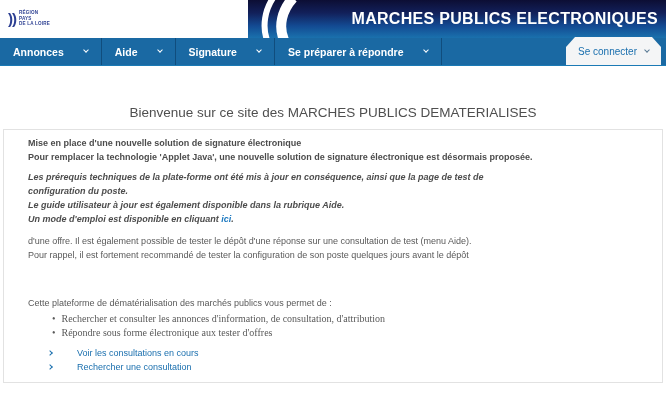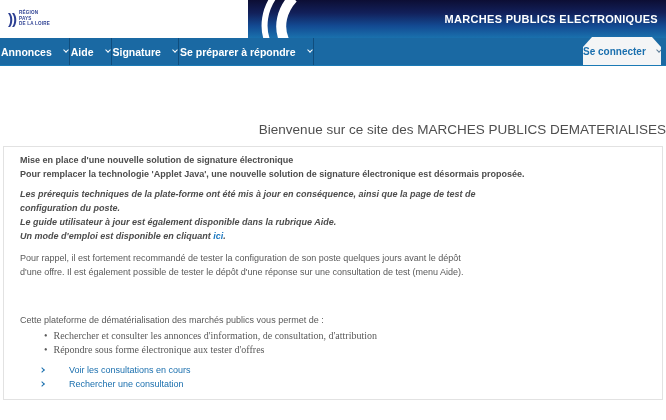--- a/index.html
+++ b/index.html
@@ -9,38 +9,38 @@
   
   .topbar { position:relative; height:38px; background:#fff; }
   .logo { position:absolute; left:8px; top:10px; display:flex; align-items:center; gap:3px; cursor:pointer; }
   .logo-mark { font-size:15px; font-weight:800; color:#2c3f92; letter-spacing:-1px; line-height:17px; }
   .logo-text { display:flex; flex-direction:column; justify-content:center; }
   .logo-text span { font-size:4.6px; line-height:5.4px; font-weight:bold; color:#2c3f92; letter-spacing:.2px; }
   .band { position:absolute; left:248px; right:0; top:0; height:38px;
           background:linear-gradient(180deg,#0c0e34 0%,#12205a 34%,#134a92 68%,#1a71ad 100%); }
   .band svg { position:absolute; left:4px; top:0; }
   .site-title { position:absolute; right:8px; top:0; height:38px; display:flex; align-items:center;
-                color:#fff; font-size:11px; font-weight:bold; letter-spacing:.3px; }
+                color:#fff; font-size:16px; font-weight:bold; letter-spacing:.3px; }
 
   
   .nav { position:relative; height:28px; background:#1a69a3; display:flex; border-bottom:1px solid #1b7ab5; }
-  .nav-item { display:flex; align-items:center; gap:12px; padding:0 1px; color:#fff;
+  .nav-item { display:flex; align-items:center; gap:20px; padding:0 13px; color:#fff;
               font-size:10.5px; font-weight:bold; border-right:1px solid rgba(0,25,55,.35); cursor:pointer; }
   .chev { display:inline-block; width:4px; height:4px; border-right:1.4px solid currentColor;
           border-bottom:1.4px solid currentColor; transform:rotate(45deg); margin-top:-3px; }
-  .login-tab { position:absolute; top:37px; right:5px; width:78px; height:28px; background:#f4f5f6;
-               display:flex; align-items:center; justify-content:space-between; gap:8px; z-index:5; cursor:pointer;
+  .login-tab { position:absolute; top:37px; right:5px; width:95px; height:28px; background:#f4f5f6;
+               display:flex; align-items:center; justify-content:center; gap:8px; z-index:5; cursor:pointer;
                clip-path:polygon(9px 0, calc(100% - 9px) 0, 100% 10px, 100% 100%, 0 100%, 0 10px);
-               color:#1a6fae; font-size:10px; font-weight:bold; }
+               color:#1a6fae; font-size:10px; font-weight:normal; }
   .login-tab .chev { color:#5a7a95; }
 
   
-  .main h1 { margin-top:55px; text-align:right; font-size:13.5px; line-height:17px;
+  .main h1 { margin-top:38px; text-align:center; font-size:13.5px; line-height:17px;
              font-weight:normal; color:#4f4f4f; }
-  .box { margin:8px 3px 0; border:1px solid #e2e2e2; background:#fff; padding:6px 16px 8px; }
+  .box { margin:8px 3px 0; border:1px solid #e2e2e2; background:#fff; padding:6px 24px 8px; }
   .box p { font-size:9px; line-height:14px; color:#595959; }
   .ln { display:block; white-space:nowrap; }
   .bold, .bold .ln { font-weight:bold; color:#4c4c4c; }
   .p1 { margin-bottom:6px; }
   .p2 { margin-bottom:8px;font-style:italic; }
   .p3 { margin-bottom:34px; }
   .intro { margin-bottom:2px; }
   a.inline-link { color:#1d79c0; text-decoration:none; font-weight:bold; }
   .box ul { list-style:none; margin:0 0 6px 24px; }
   .box li { font-size:10px; line-height:14px; color:#595959; white-space:nowrap;font-family:Liberation Serif, serif; }
@@ -108,22 +108,22 @@
       </p>
 
       <p class="p2 bold">
         <span class="ln">Les prérequis techniques de la plate-forme ont été mis à jour en conséquence, ainsi que la page de test de</span>
         <span class="ln">configuration du poste.</span>
         <span class="ln">Le guide utilisateur à jour est également disponible dans la rubrique Aide.</span>
         <span class="ln"><span>Un mode d'emploi est disponible en cliquant </span><a class="inline-link" href="#">ici</a><span>.</span></span>
       </p>
 
       <p class="p3">
+        <span class="ln">d'une offre. Il est également possible de tester le dépôt d'une réponse sur une consultation de test (menu Aide).</span>
         <span class="ln">Pour rappel, il est fortement recommandé de tester la configuration de son poste quelques jours avant le dépôt</span>
-        <span class="ln">d'une offre. Il est également possible de tester le dépôt d'une réponse sur une consultation de test (menu Aide).</span>
       </p>
 
       <p class="intro">Cette plateforme de dématérialisation des marchés publics vous permet de :</p>
 
       <ul>
         <li>Rechercher et consulter les annonces d'information, de consultation, d'attribution</li>
         <li>Répondre sous forme électronique aux tester d'offres</li>
       </ul>
 
       <div class="quick-links">

